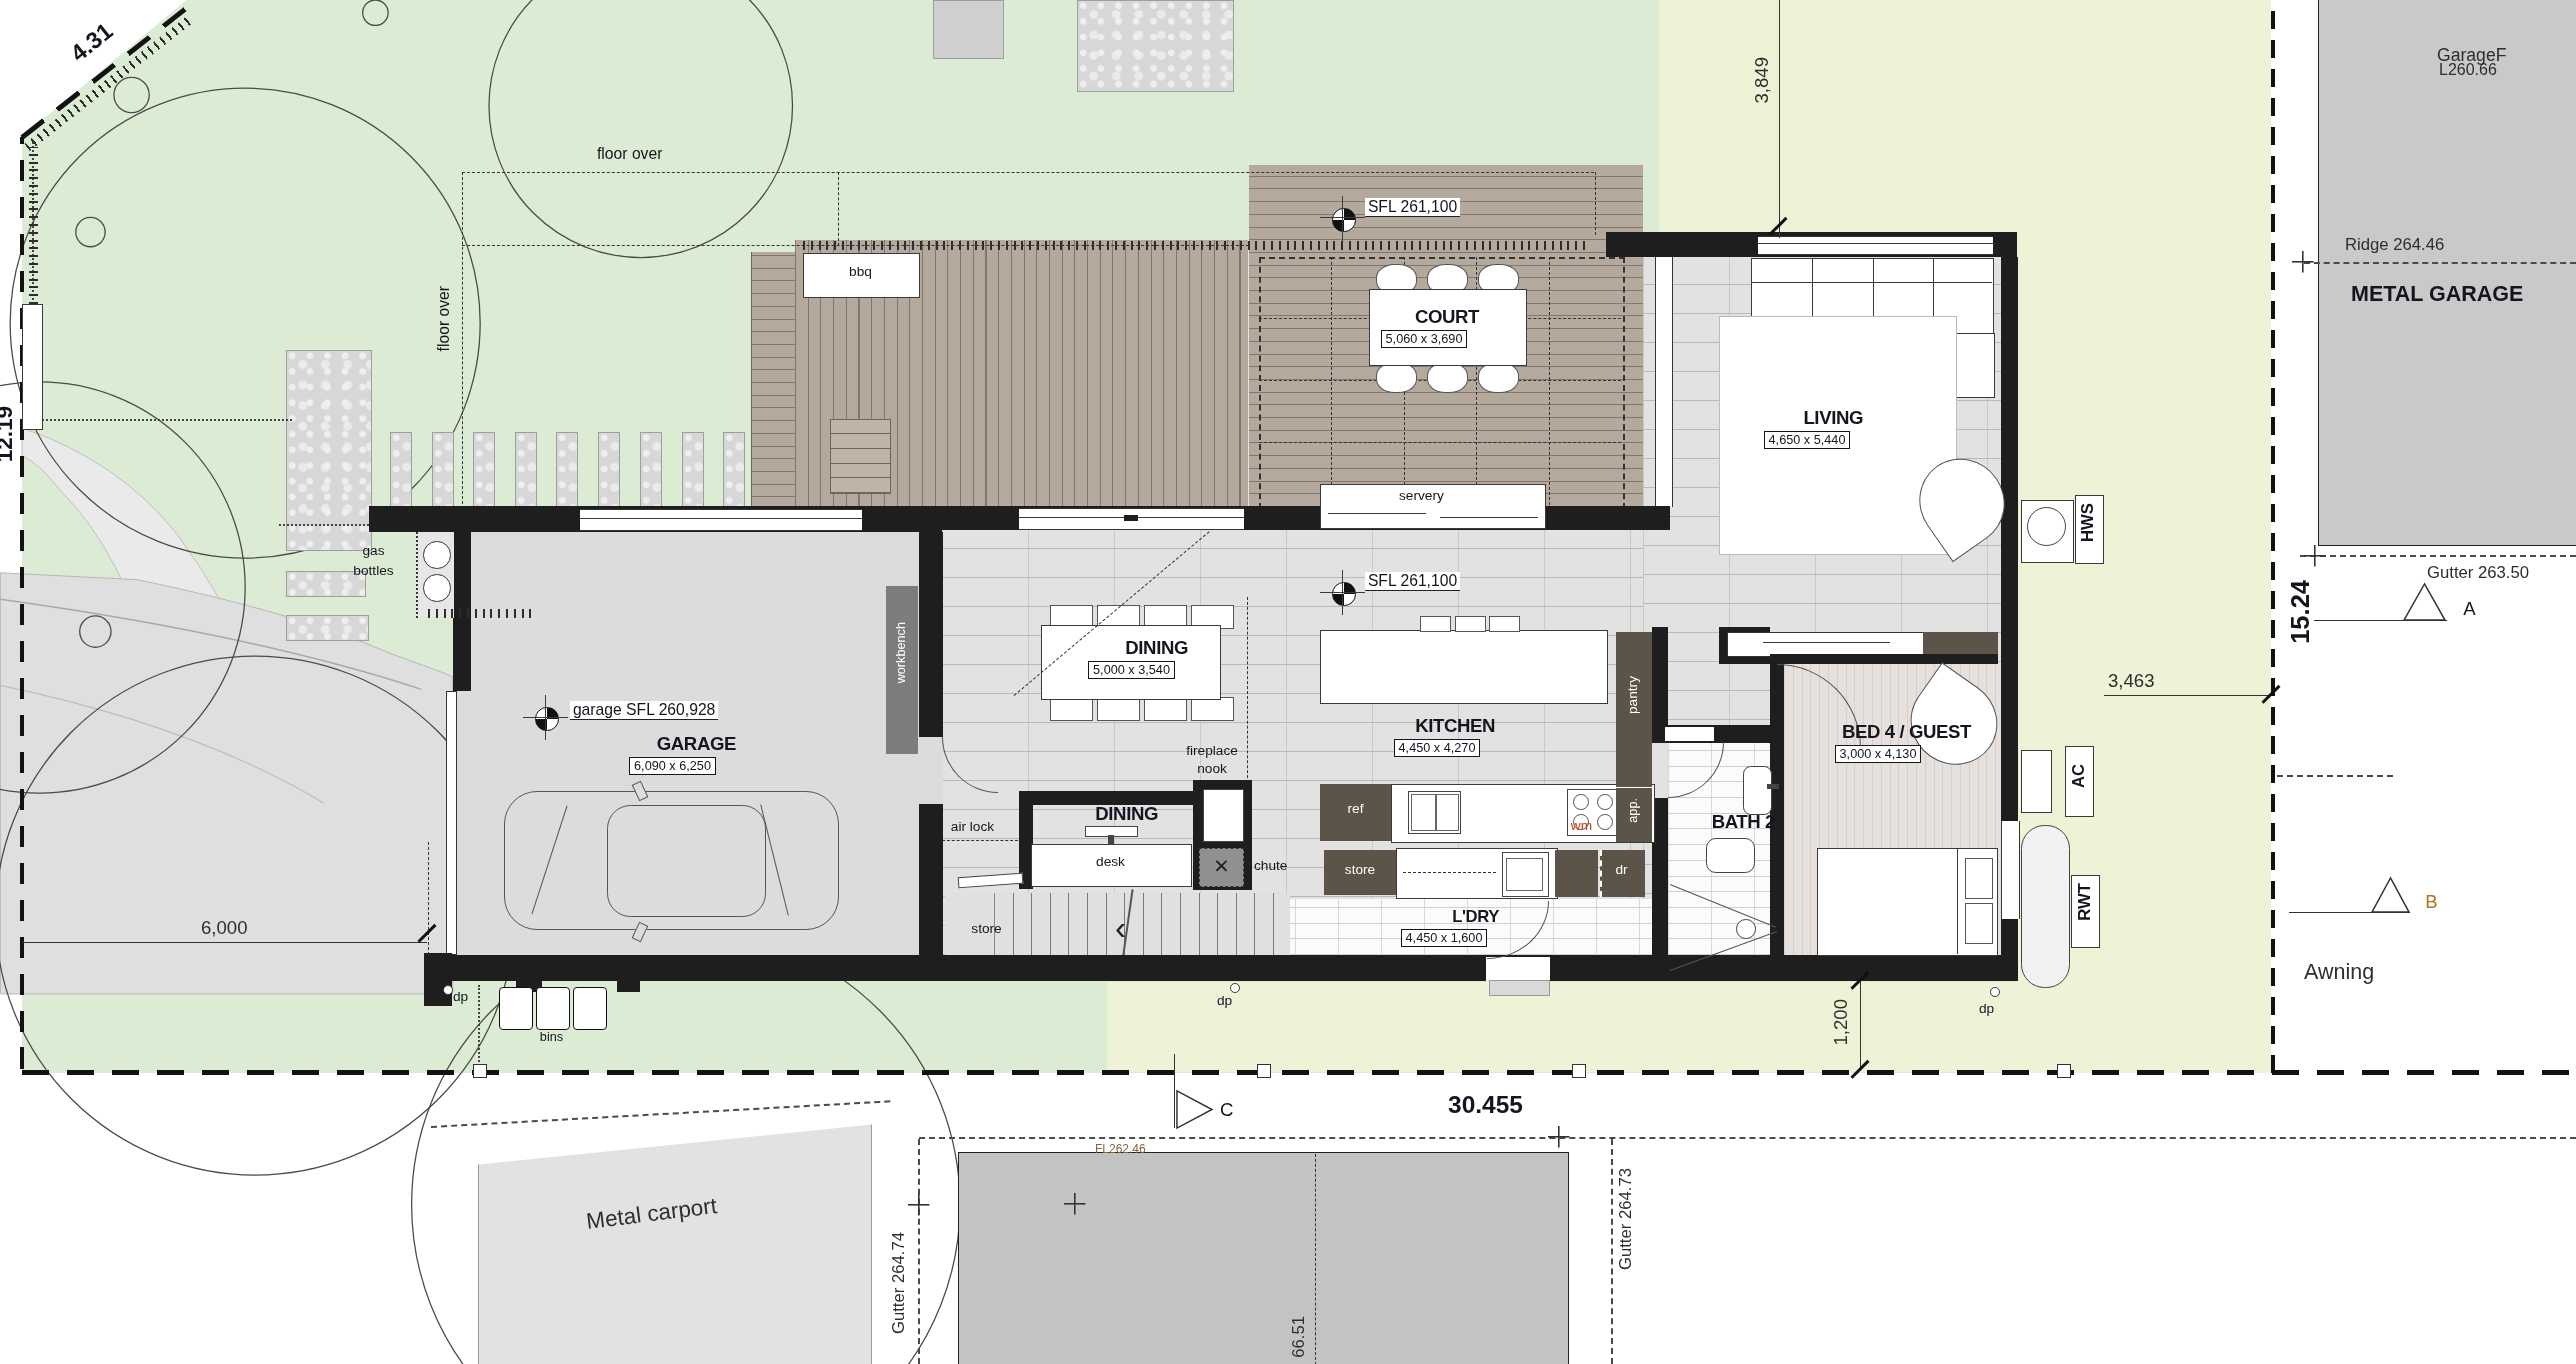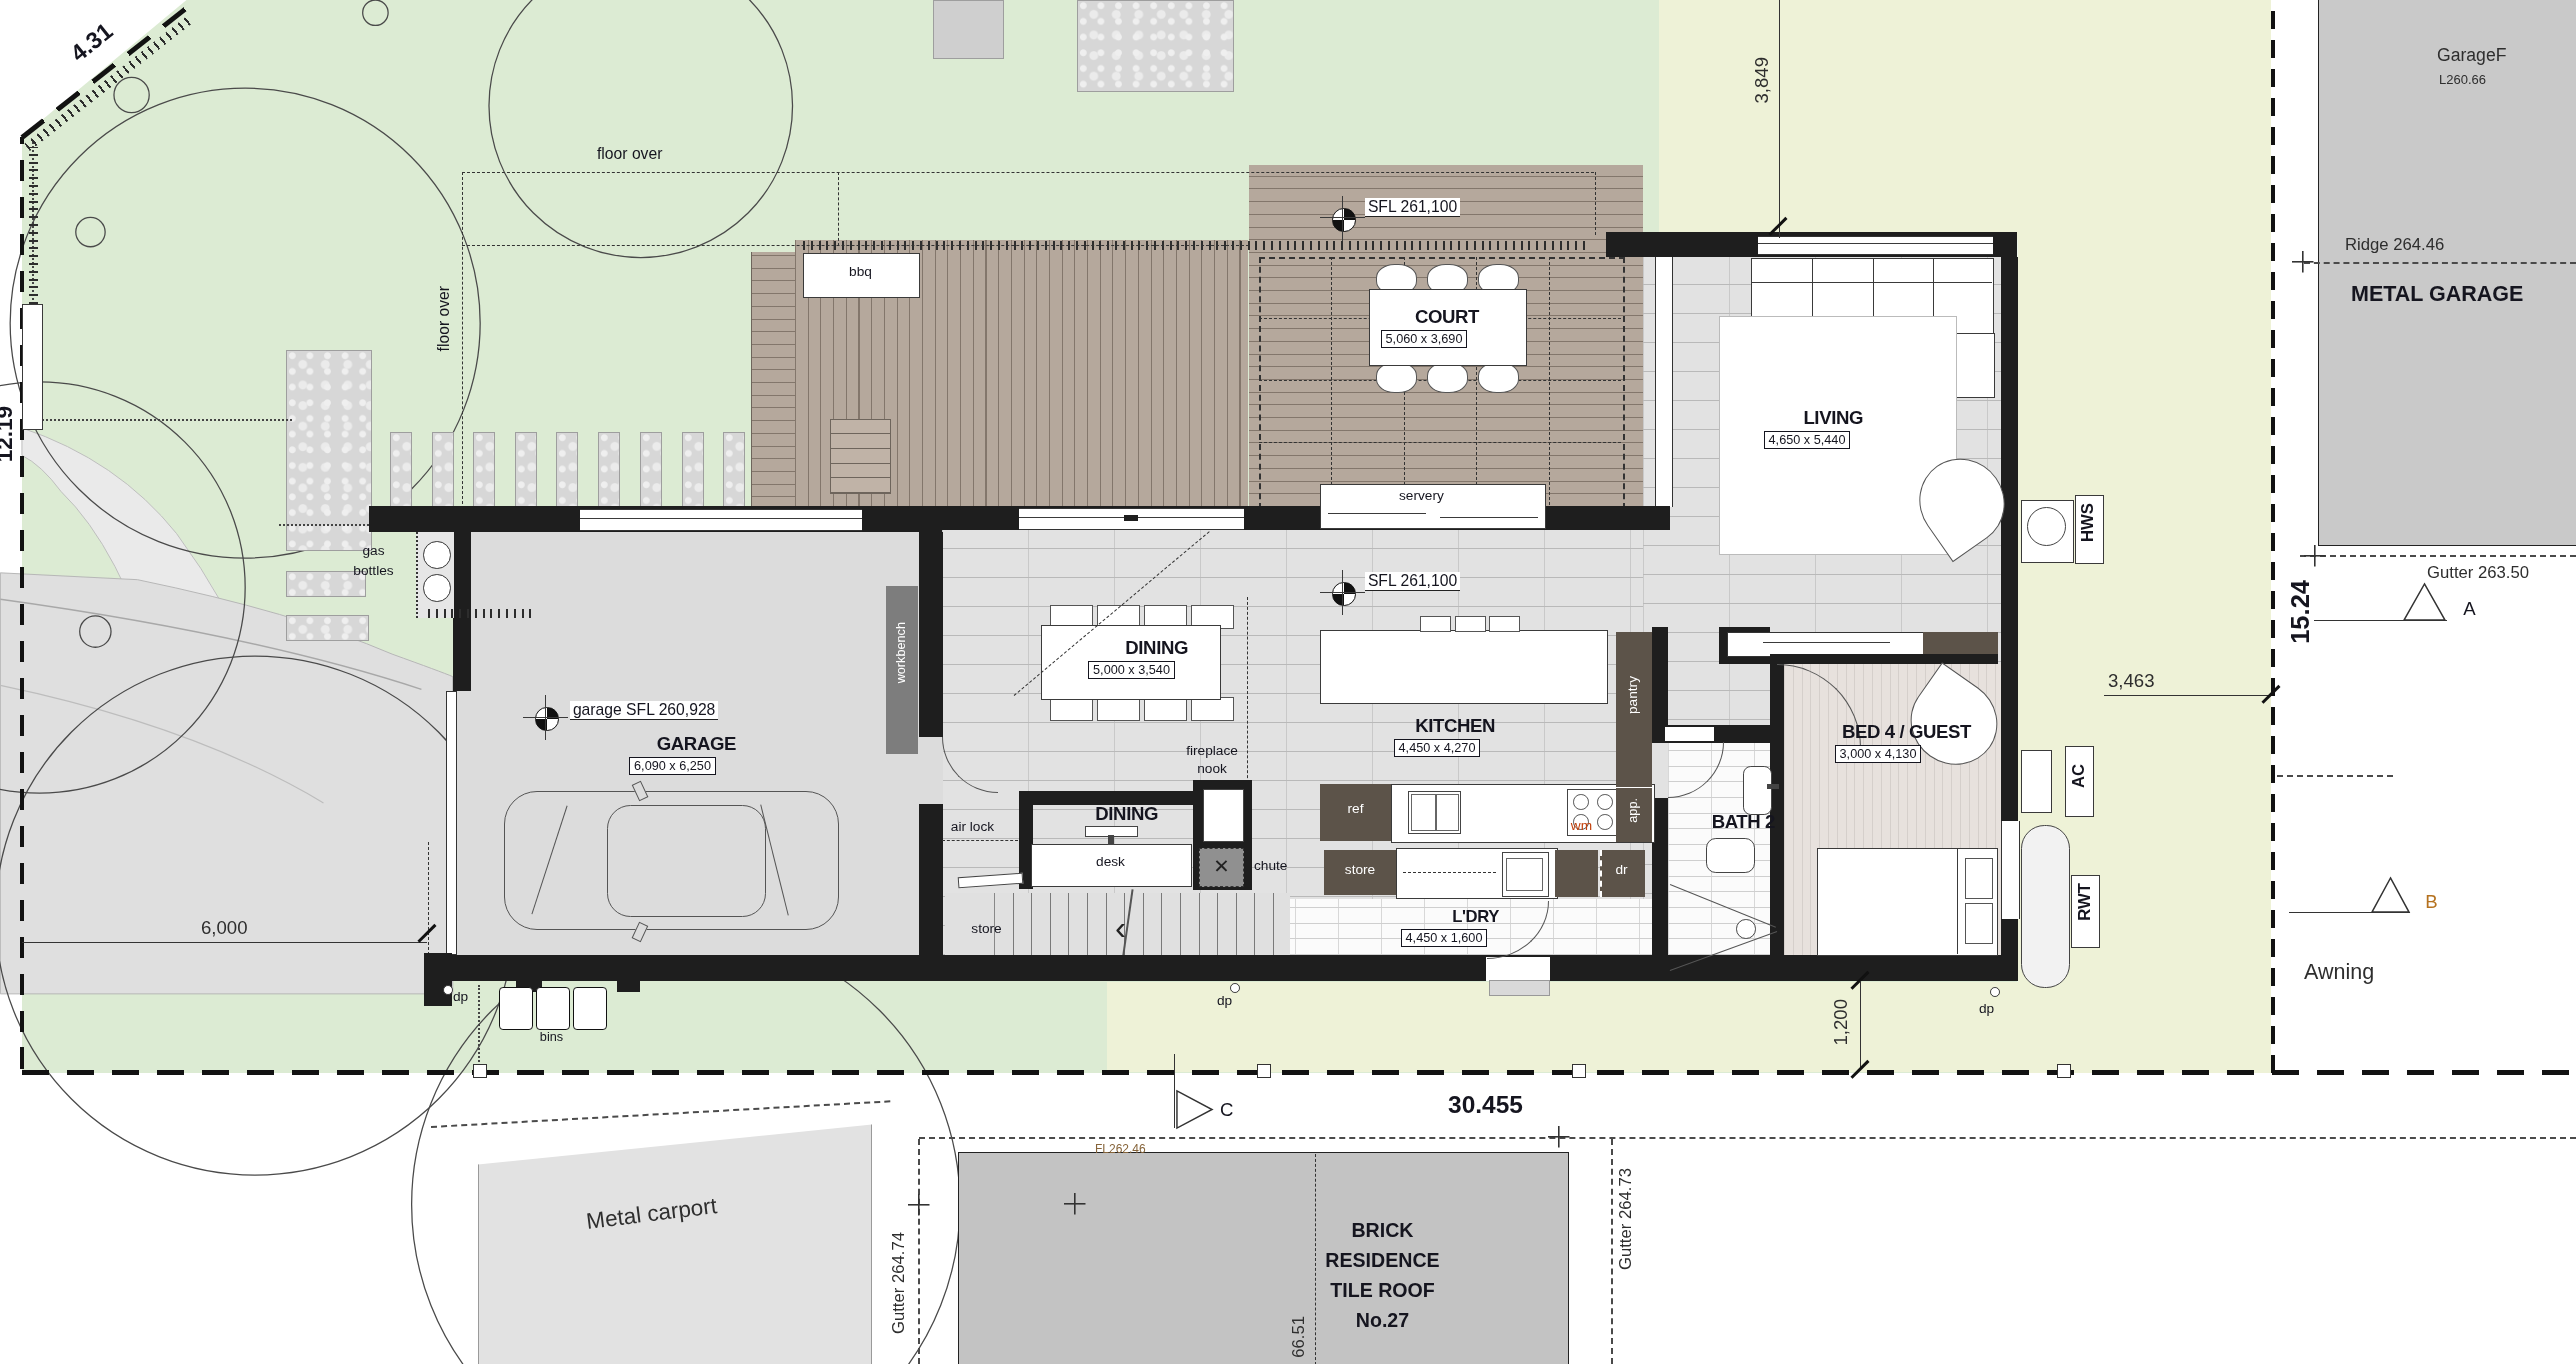--- a/index.html
+++ b/index.html
@@ -405,21 +405,21 @@
   <div class="dimline-v" style="left:1860px;top:982px;height:88px"></div>
   <div class="tick" style="left:1848px;top:979px"></div>
   <div class="tick" style="left:1848px;top:1068px"></div>
   <div class="lbl grey vtx" style="left:1830px;top:999px;font-size:18.6px">1,200</div>
   <div class="dimline-h" style="left:21.5px;top:942px;width:405px"></div>
   <div class="tick" style="left:415px;top:932px"></div>
   <div class="lbl grey" style="left:201px;top:917px;font-size:18.6px">6,000</div>
 
   <div class="abs" style="left:2318px;top:0;width:258px;height:545px;background:var(--neighbor);border-left:1.6px solid #222;border-bottom:1.6px solid #222"></div>
   <div class="lbl grey" style="left:2437px;top:45px;font-size:17.6px">GarageF</div>
-  <div class="lbl grey" style="left:2439px;top:72px;font-size:13px">L260.66</div>
+  <div class="lbl grey" style="left:2439px;top:61px;font-size:16px">L260.66</div>
   <div class="lbl grey" style="left:2345px;top:235px;font-size:16.7px">Ridge 264.46</div>
   <div class="abs dash-h" style="left:2304px;top:262px;width:272px"></div>
   <div class="plus" style="left:2292px;top:251px"></div>
   <div class="lbl bold" style="left:2351px;top:282px;font-size:21.5px">METAL GARAGE</div>
   <div class="lbl grey" style="left:2427px;top:563px;font-size:16.7px">Gutter 263.50</div>
   <div class="abs dash-h" style="left:2300px;top:555px;width:276px"></div>
   <div class="plus" style="left:2304px;top:545px"></div>
   <div class="abs dash-h" style="left:2277px;top:775px;width:116px"></div>
 
   <div class="tri" style="left:2402px;top:582px;width:45px;height:40px">
@@ -449,25 +449,19 @@
   <div class="abs dash-h" style="left:431px;top:1126px;width:460px;transform:rotate(-3.2deg);transform-origin:left center"></div>
   <div class="lbl grey" style="left:586px;top:1201px;font-size:22.5px;transform:rotate(-7deg)">Metal carport</div>
   <div class="abs dash-h" style="left:919px;top:1137px;width:1657px"></div>
   <div class="plus" style="left:1548px;top:1126px"></div>
   <div class="abs dash-v" style="left:918px;top:1139px;height:225px"></div>
   <div class="plus" style="left:908px;top:1194px"></div>
   <div class="lbl grey vtx" style="left:889px;top:1232px;font-size:16.7px">Gutter 264.74</div>
   <div class="abs" style="left:958px;top:1152px;width:609px;height:213px;background:#c3c3c3;border:1.4px solid #222"></div>
   <div class="plus" style="left:1060px;top:1189px;width:29px;height:29px"></div>
   <div class="lbl" style="left:1095px;top:1142px;font-size:12px;color:var(--fl_text)">FL262.46</div>
-  <div class="abs ctr" style="left:1264px;top:1215px;width:237px;font-size:19.6px;font-weight:bold;line-height:30px">
-    <div>BRICK</div>
-    <div>RESIDENCE</div>
-    <div>TILE ROOF</div>
-    <div>No.27</div>
-  </div>
   <div class="abs fdash-v" style="left:1315px;top:1154px;height:211px"></div>
   <div class="lbl grey vtx" style="left:1289px;top:1316px;font-size:16.7px">66.51</div>
   <div class="abs dash-v" style="left:1611px;top:1139px;height:225px"></div>
   <div class="lbl grey vtx" style="left:1616px;top:1168px;font-size:16.7px">Gutter 264.73</div>
 
 </div>
 
 
 </body></html>

